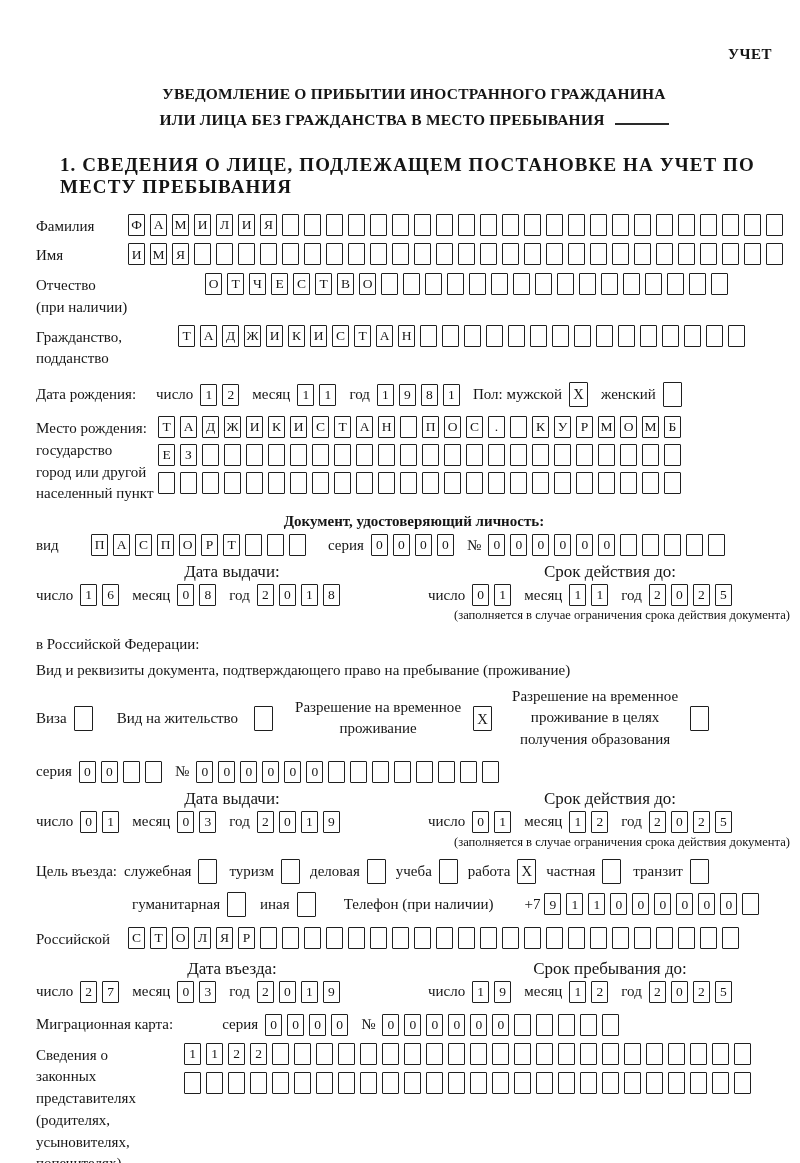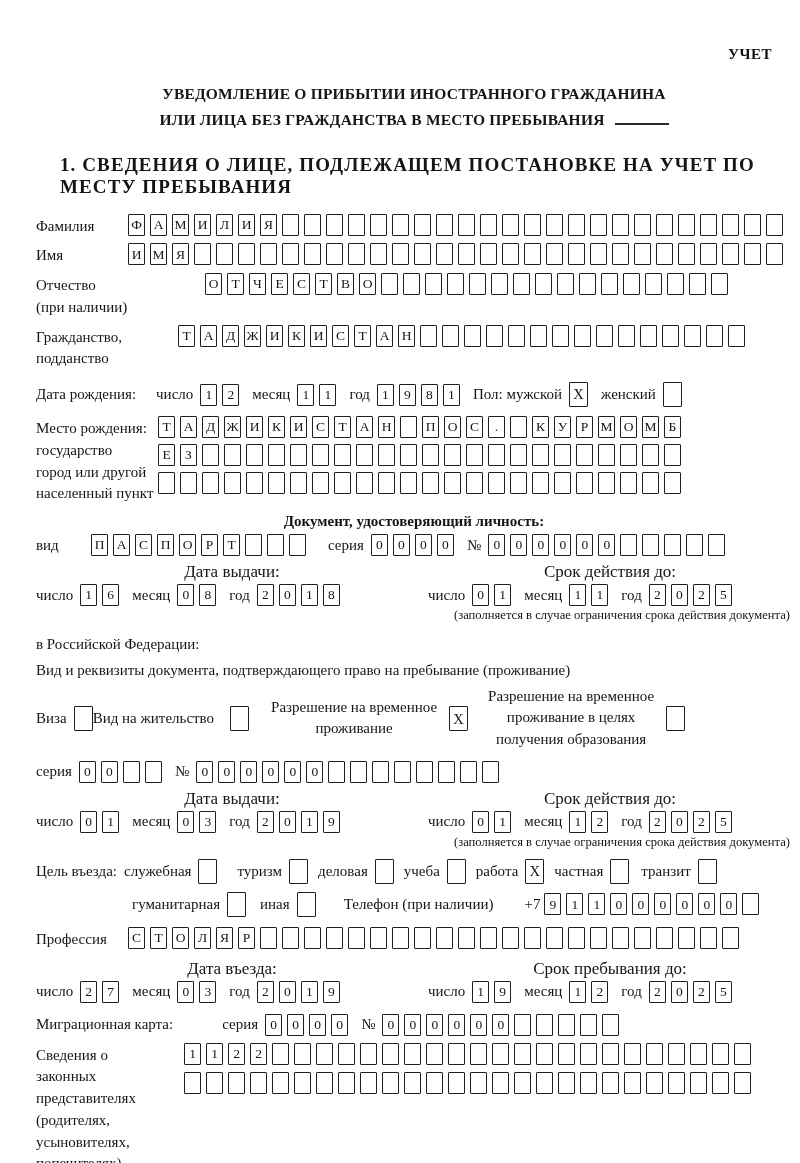--- a/index.html
+++ b/index.html
@@ -427,21 +427,21 @@
     <div>Вид и реквизиты документа, подтверждающего право на пребывание (проживание)</div>
   </div>
 
   <div class="permit-row">
     <span class="opt">
       <span class="lab">Виза</span>
       <span class="cells cbx">
           <span class="cell"></span>
         </span>
     </span>
-    <span class="opt" style="">
+    <span class="opt" style="margin-left:24px">
       <span class="lab" style="margin-right:16px">Вид на жительство</span>
       <span class="cells cbx">
           <span class="cell"></span>
         </span>
     </span>
     <span class="opt" style="margin-left:22px">
       <span class="mlab preline" style="margin-right:12px">Разрешение на временное
 проживание</span>
       <span class="cells cbx">
           <span class="cell">X</span>
@@ -533,21 +533,21 @@
   <div class="dnote">(заполняется в случае ограничения срока действия документа)</div>
 
   <div class="dline" style="margin-top:9px">
     <span class="dlbl0">Цель въезда:</span>
     <span class="opt">
       <span class="lab">служебная</span>
       <span class="cells cbx">
           <span class="cell"></span>
         </span>
     </span>
-    <span class="opt" style="margin-left:20px">
+    <span class="opt" style="margin-left:12px">
       <span class="lab">туризм</span>
       <span class="cells cbx">
           <span class="cell"></span>
         </span>
     </span>
     <span class="opt" style="margin-left:10px">
       <span class="lab">деловая</span>
       <span class="cells cbx">
           <span class="cell"></span>
         </span>
@@ -601,21 +601,21 @@
         <span class="cell">0</span>
         <span class="cell">0</span>
         <span class="cell">0</span>
         <span class="cell">0</span>
         <span class="cell">0</span>
         <span class="cell"></span>
       </span>
   </div>
 
   <div class="frow" style="margin-top:10px">
-    <div class="flbl w92">Профессия</div>
+    <div class="flbl w92">Российской</div>
     <div class="cells">
         <span class="cell">С</span>
         <span class="cell">Т</span>
         <span class="cell">О</span>
         <span class="cell">Л</span>
         <span class="cell">Я</span>
         <span class="cell">Р</span>
         <span class="cell"></span>
         <span class="cell"></span>
         <span class="cell"></span>

